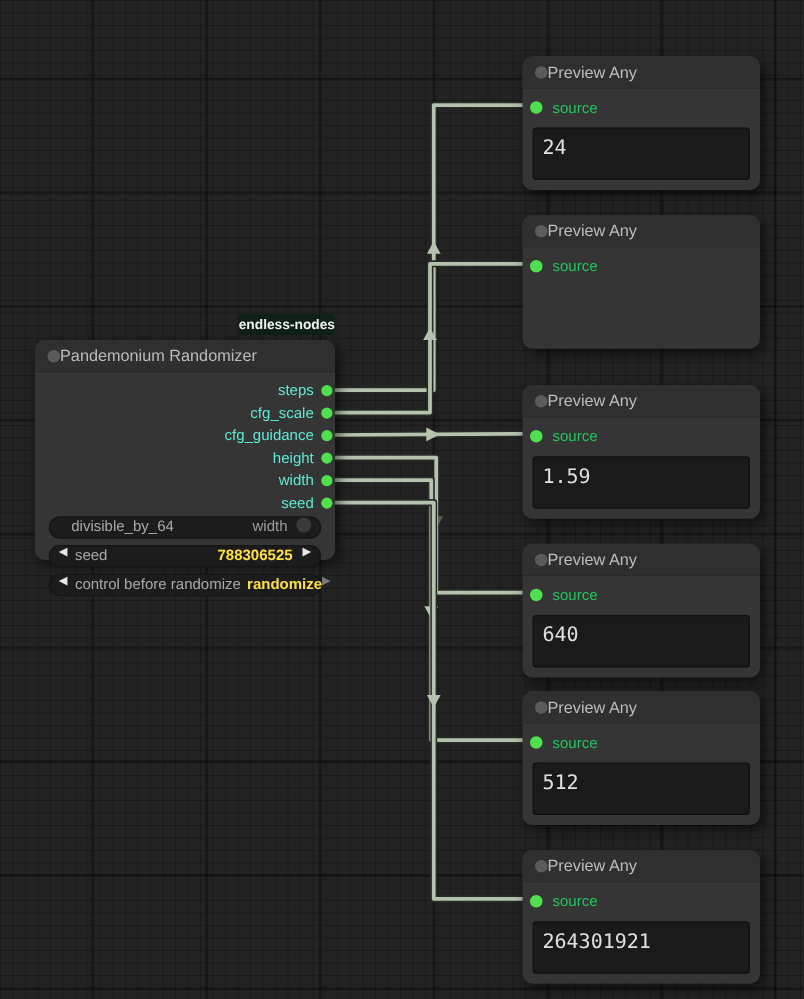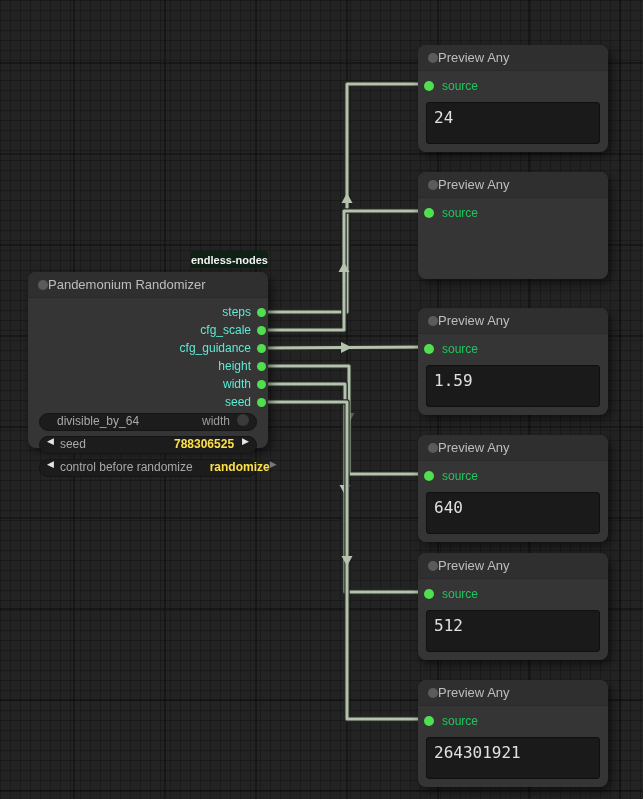--- a/index.html
+++ b/index.html
@@ -152,21 +152,21 @@
     <div class="widget">
       <span class="w-arrow">◀</span>
       <span class="w-label">seed</span>
       <span class="w-value">788306525</span>
       <span class="w-gap"></span>
       <span class="w-arrow">▶</span>
     </div>
     <div class="widget">
       <span class="w-arrow">◀</span>
       <span class="w-label">control before randomize</span>
-      <span class="w-value" style="margin-left:17px">randomize</span>
+      <span class="w-value" style="margin-left:5px">randomize</span>
       <span class="w-arrow dim" style="margin-left:auto">▶</span>
     </div>
   </div>
 </div>
 
 <div id="preview-container">
     <div class="node p-node" style="top: 45px;">
     <div class="node-header">
       <span class="collapse-dot"></span>
       <span class="node-title">Preview Any</span>

